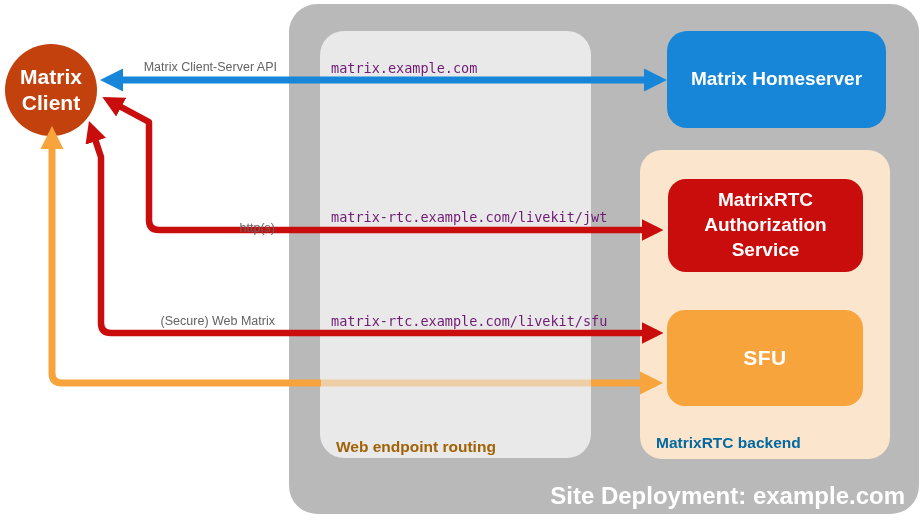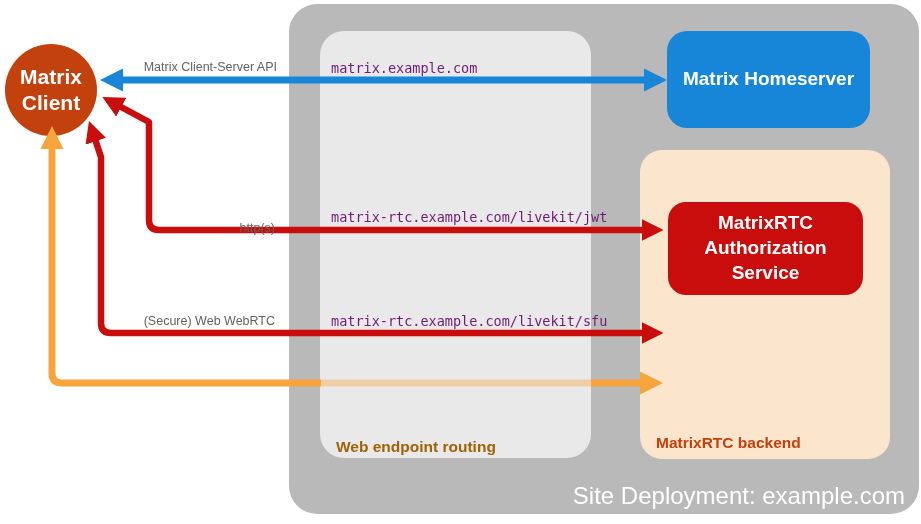--- a/index.html
+++ b/index.html
@@ -28,39 +28,39 @@
   .node{
     display:flex;align-items:center;justify-content:center;
     text-align:center;color:#ffffff;font-weight:bold;
     border-radius:18px;line-height:1.3;
   }
   .client-circle{
     left:5px;top:44px;width:92px;height:92px;border-radius:50%;
     background:#c2410c;font-size:21px;line-height:1.25;text-align:center;
   }
   .homeserver{
-    left:667px;top:31px;width:203px;height:97px;
+    left:667px;top:31px;width:219px;height:97px;
     background:#1786D8;font-size:19px;border-radius:20px;
   }
   .auth-service{
     left:668px;top:179px;width:195px;height:93px;
-    background:#C90D0D;font-size:19px;padding:0 14px;box-sizing:border-box;margin-top:23px;
+    background:#C90D0D;font-size:19px;padding:0 14px;box-sizing:border-box;
   }
   .sfu{
     left:667px;top:310px;width:196px;height:96px;
     background:#F8A43D;font-size:21px;letter-spacing:.5px;
   }
   
   .container-label{
     font-weight:bold;font-size:15.5px;color:#a16207;white-space:nowrap;
   }
-  .backend-label{color:#c2410c;}
+  .backend-label{color:#0369a1;}
   .site-label{
     right:16px;top:482px;text-align:right;
-    font-weight:normal;font-size:24px;color:#ffffff;white-space:nowrap;
+    font-weight:bold;font-size:24px;color:#ffffff;white-space:nowrap;
   }
   .arrow-label{
     font-weight:normal;font-size:12.5px;color:#636363;
     text-align:right;white-space:nowrap;
   }
   .endpoint-label{
     font-family:"DejaVu Sans Mono", monospace;
     font-size:13.5px;color:#701a75;white-space:nowrap;
   }
   svg.wires{left:0;top:0;pointer-events:none;}
@@ -74,20 +74,23 @@
 
   <div class="abs routing-box"></div>
 
   <div class="abs backend-box"></div>
 
   <div class="abs node homeserver">
     <span>Matrix Homeserver</span>
   </div>
   <div class="abs node auth-service">
     <span>MatrixRTC Authorization Service</span>
+  </div>
+  <div class="abs node sfu">
+    <span>SFU</span>
   </div>
   <div class="abs node client-circle">
     <span style="width:70px;">Matrix Client</span>
   </div>
 
   <svg class="abs wires" width="921" height="524" viewBox="0 0 921 524">
     <defs>
       <marker id="ah-blue" viewBox="0 0 10 10" refX="7" refY="5" markerWidth="3.3" markerHeight="3.3" orient="auto-start-reverse">
         <path d="M0 0 L10 5 L0 10 z" fill="#1786D8"></path>
       </marker>
@@ -104,21 +107,21 @@
 
     <path d="M 107 80 L 660 80" fill="none" stroke-width="7" marker-start="url(#ah-blue)" marker-end="url(#ah-blue)" stroke="#1786D8"></path>
 
     <path d="M 108 100 L 149 122 L 149 220 Q 149 230 159 230 L 657 230" fill="none" stroke-width="6.5" stroke-linejoin="round" marker-start="url(#ah-red)" marker-end="url(#ah-red)" stroke="#C90D0D"></path>
 
     <path d="M 91 127 L 101 157 L 101 323 Q 101 333 111 333 L 657 333" fill="none" stroke-width="6.5" stroke-linejoin="round" marker-start="url(#ah-red)" marker-end="url(#ah-red)" stroke="#C90D0D"></path>
   </svg>
 
   <div class="abs arrow-label" style="right:644px;top:60px;">Matrix Client-Server API</div>
   <div class="abs arrow-label" style="right:646px;top:221px;">http(s)</div>
-  <div class="abs arrow-label" style="right:646px;top:314px;">(Secure) Web WebRTC</div>
+  <div class="abs arrow-label" style="right:646px;top:314px;">(Secure) Web Matrix</div>
 
   <div class="abs endpoint-label" style="left:331px;top:60px;">matrix.example.com</div>
   <div class="abs endpoint-label" style="left:331px;top:313px;">matrix-rtc.example.com/livekit/sfu</div>
   <div class="abs endpoint-label" style="left:331px;top:209px;">matrix-rtc.example.com/livekit/jwt</div>
 
   <div class="abs container-label" style="left:336px;top:438px;">Web endpoint routing</div>
   <div class="abs container-label backend-label" style="left:656px;top:434px;">MatrixRTC backend</div>
   <div class="abs site-label">Site Deployment: example.com</div>
 
 </div>

